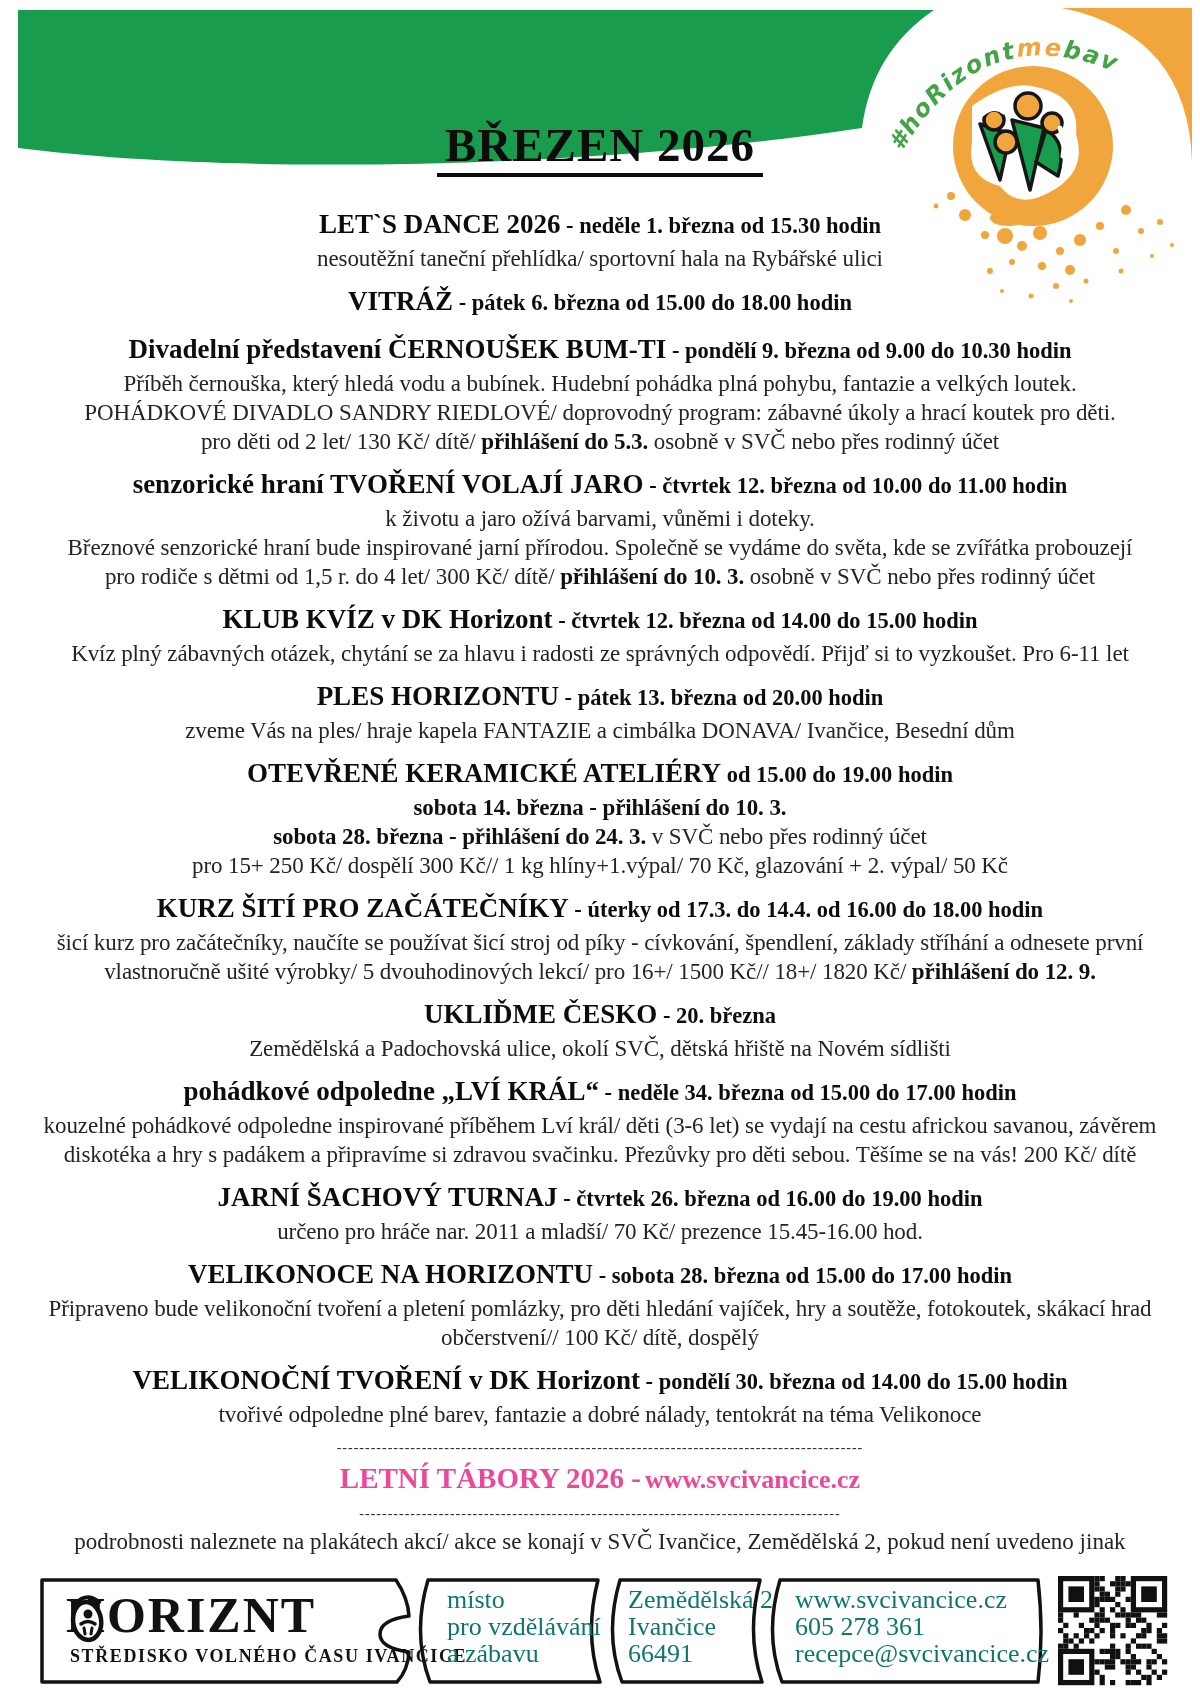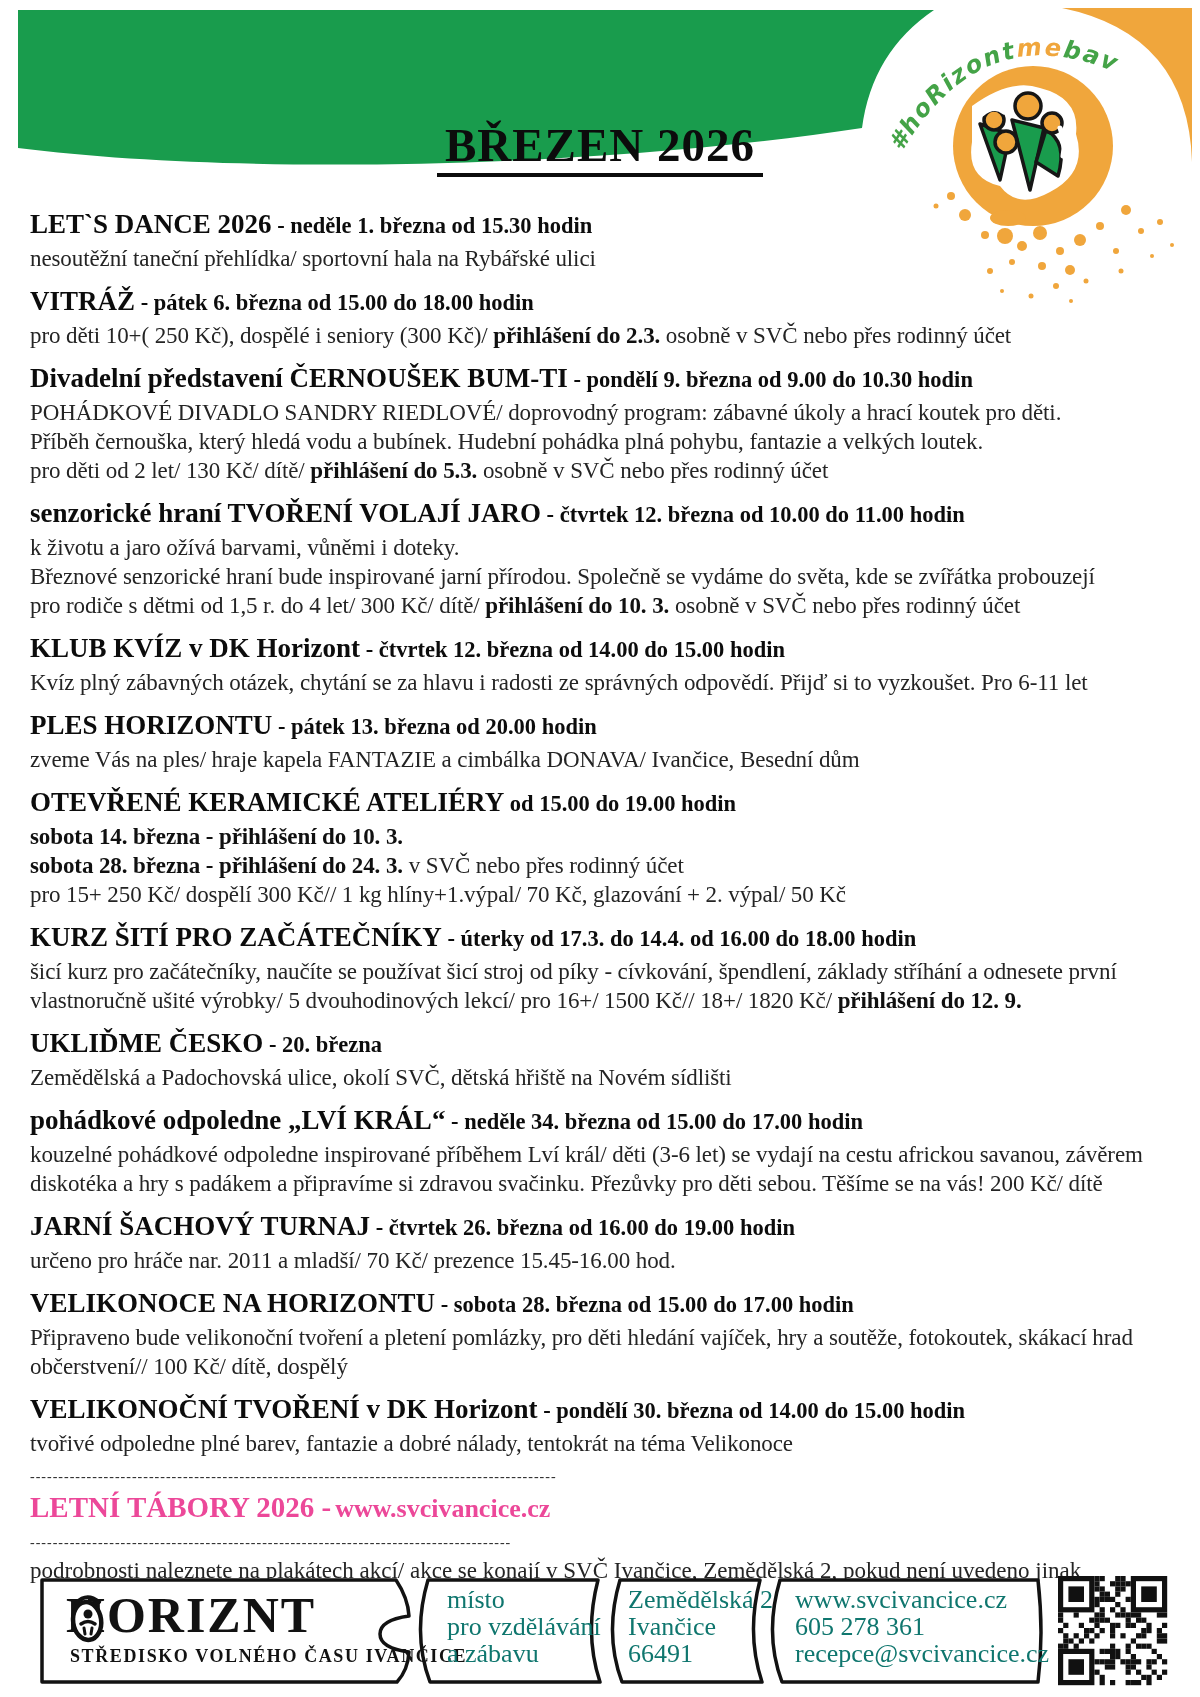--- a/index.html
+++ b/index.html
@@ -4,21 +4,21 @@
 <style>
   html,body{margin:0;padding:0;}
   .page{position:relative;width:1200px;height:1697px;background:#ffffff;overflow:hidden;
         font-family:"Liberation Serif",serif;}
   
   .header-art{position:absolute;top:0;left:0;z-index:1;}
   .page-title{position:absolute;top:118px;left:0;width:100%;text-align:center;z-index:2;}
   .page-title span{font-size:47px;font-weight:bold;color:#0c0c0c;letter-spacing:1px;
         border-bottom:4px solid #0c0c0c;padding:0 8px 2px 8px;}
   
-  .content{position:absolute;top:206px;left:30px;right:30px;text-align:left;z-index:2;}
+  .content{position:absolute;top:206px;left:30px;right:30px;text-align:center;z-index:2;}
   .event{margin-bottom:10px;}
   .event-heading{font-size:27px;font-weight:bold;line-height:37px;color:#0c0c0c;}
   .seg-name{font-size:27px;}
   .seg-date{font-size:22.5px;}
   .event-line{font-size:23px;line-height:29px;color:#242424;letter-spacing:-0.1px;}
   .event-line .b{font-weight:bold;color:#101010;}
   .dashes{font-size:14px;line-height:17px;letter-spacing:1px;color:#2e2e2e;margin:3px 0;
         white-space:nowrap;overflow:hidden;}
   .summer-heading{font-weight:bold;color:#ec4899;line-height:38px;margin:2px 0;}
   .summer-heading .sname{font-size:29px;}
@@ -108,26 +108,25 @@
   </div>
 
   <div class="content">
     <div>
         <div class="event">
           <div class="event-heading"><span class="seg-name">LET`S DANCE 2026</span><span class="seg-date"> - neděle 1. března od 15.30 hodin</span></div>
           <div class="event-line"><span>nesoutěžní taneční přehlídka/ sportovní hala na Rybářské ulici</span></div>
         </div>
         <div class="event">
           <div class="event-heading"><span class="seg-name">VITRÁŽ</span><span class="seg-date"> - pátek 6. března od 15.00 do 18.00 hodin</span></div>
-          <div class="event-line"><span>pro děti 10+( 250 Kč), dospělé i seniory (300 Kč)/ </span><span class="b">přihlášení do 2.3.</span><span> osobně v SVČ nebo přes rodinný účet</span></div>
         </div>
         <div class="event">
           <div class="event-heading"><span class="seg-name">Divadelní představení ČERNOUŠEK BUM-TI</span><span class="seg-date"> - pondělí 9. března od 9.00 do 10.30 hodin</span></div>
+          <div class="event-line"><span>Příběh černouška, který hledá vodu a bubínek. Hudební pohádka plná pohybu, fantazie a velkých loutek.</span></div>
           <div class="event-line"><span>POHÁDKOVÉ DIVADLO SANDRY RIEDLOVÉ/ doprovodný program: zábavné úkoly a hrací koutek pro děti.</span></div>
-          <div class="event-line"><span>Příběh černouška, který hledá vodu a bubínek. Hudební pohádka plná pohybu, fantazie a velkých loutek.</span></div>
           <div class="event-line"><span>pro děti od 2 let/ 130 Kč/ dítě/ </span><span class="b">přihlášení do 5.3.</span><span> osobně v SVČ nebo přes rodinný účet</span></div>
         </div>
         <div class="event">
           <div class="event-heading"><span class="seg-name">senzorické hraní TVOŘENÍ VOLAJÍ JARO</span><span class="seg-date"> - čtvrtek 12. března od 10.00 do 11.00 hodin</span></div>
           <div class="event-line"><span>k životu a jaro ožívá barvami, vůněmi i doteky.</span></div>
           <div class="event-line"><span>Březnové senzorické hraní bude inspirované jarní přírodou. Společně se vydáme do světa, kde se zvířátka probouzejí</span></div>
           <div class="event-line"><span>pro rodiče s dětmi od 1,5 r. do 4 let/ 300 Kč/ dítě/ </span><span class="b">přihlášení do 10. 3.</span><span> osobně v SVČ nebo přes rodinný účet</span></div>
         </div>
         <div class="event">
           <div class="event-heading"><span class="seg-name">KLUB KVÍZ v DK Horizont</span><span class="seg-date"> - čtvrtek 12. března od 14.00 do 15.00 hodin</span></div>

